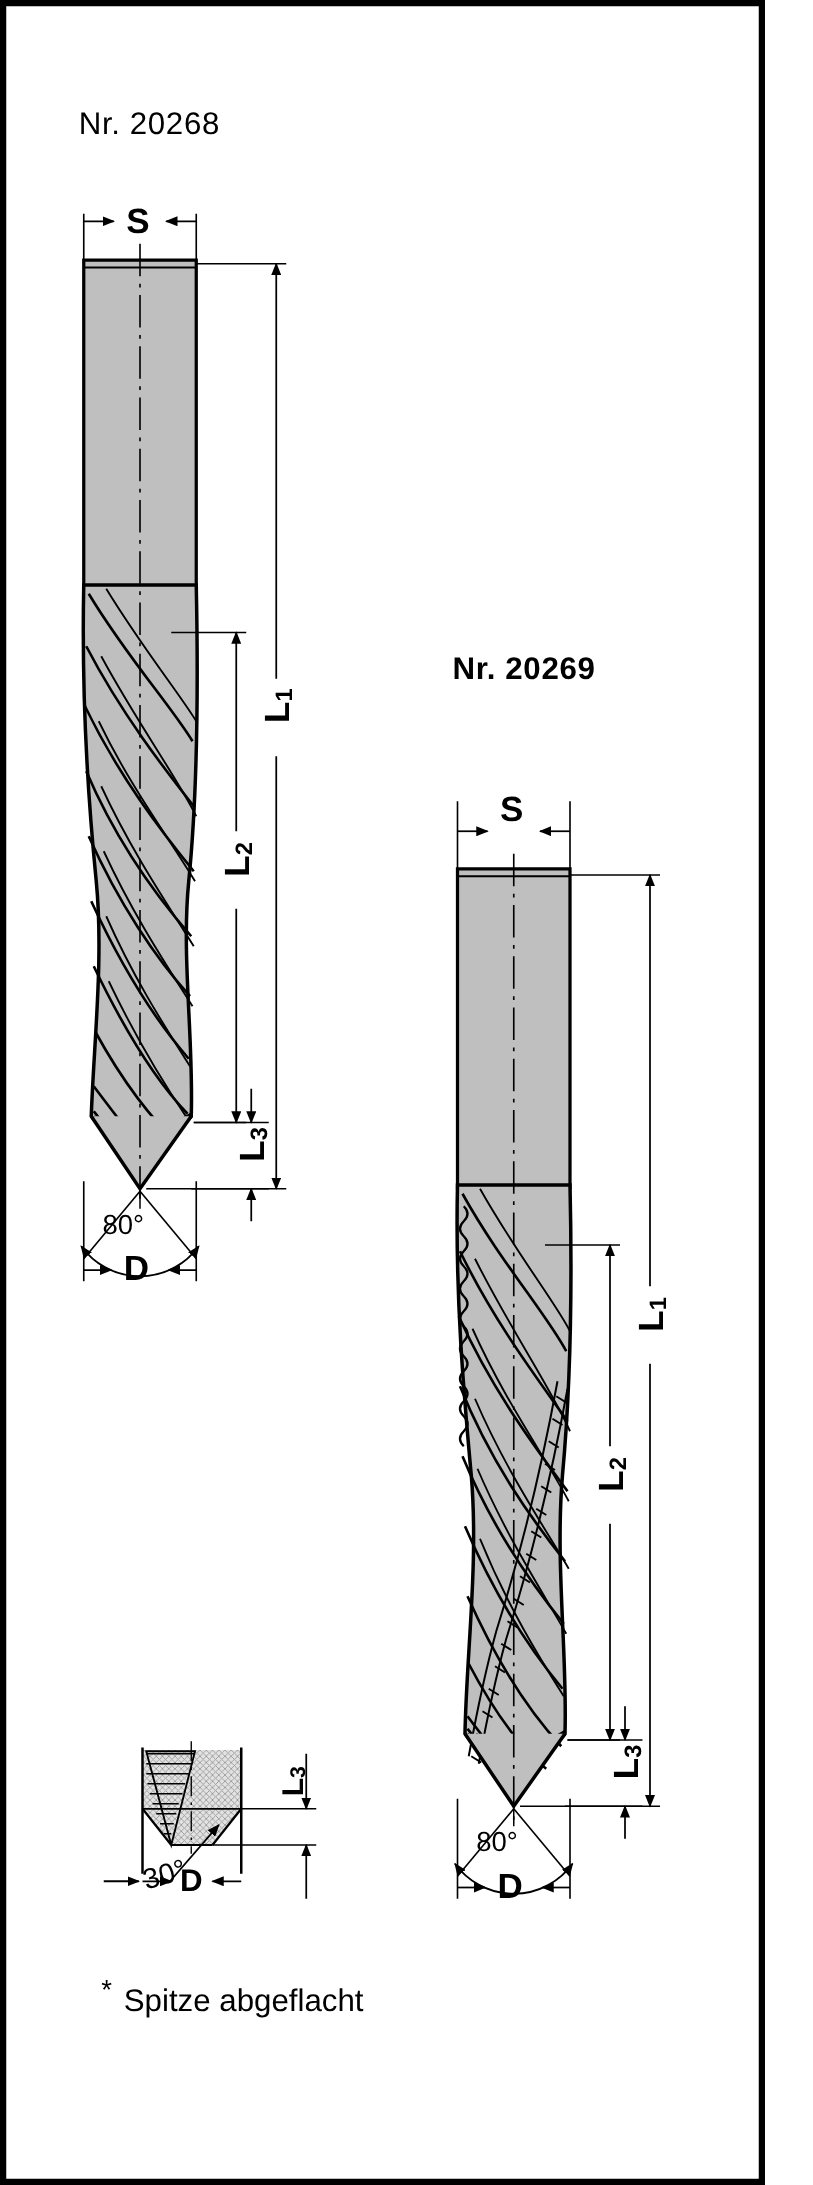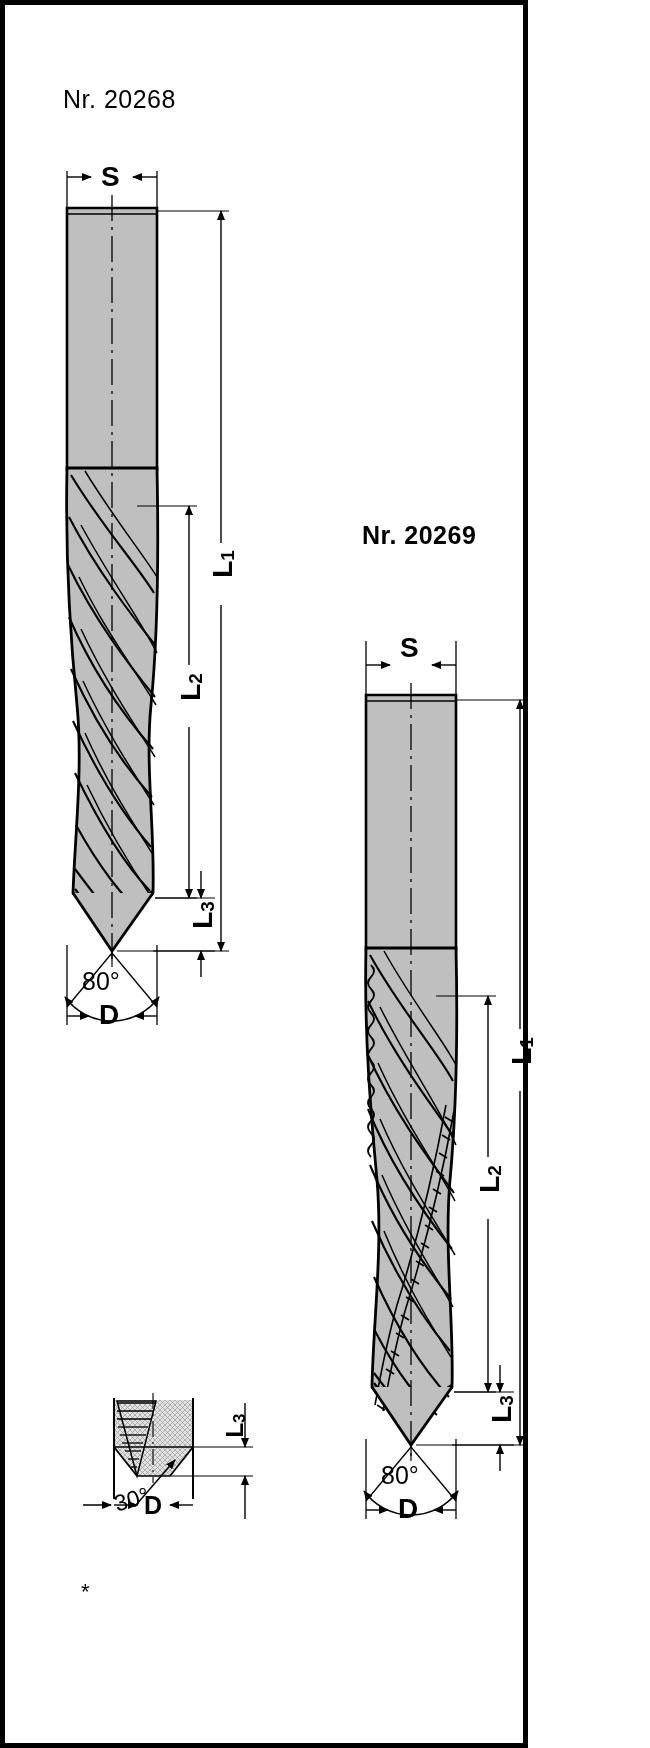--- a/index.html
+++ b/index.html
@@ -8,21 +8,21 @@
     background: #ffffff;
   }
   body {
     width: 650px;
     height: 1748px;
     font-family: "Liberation Sans", sans-serif;
     overflow: hidden;
   }
   #sheet {
     position: relative;
-    width: 528px;
+    width: 612px;
     height: 1748px;
     box-sizing: border-box;
     border: 5px solid #000000;
     background: #ffffff;
   }
   .lbl {
     position: absolute;
     color: #000;
     white-space: nowrap;
     line-height: 1;
@@ -38,21 +38,21 @@
   .dim-sub {
     font-size: 19px;
     font-weight: bold;
     vertical-align: -2px;
   }
   .rot {
     transform-origin: 50% 50%;
     transform: rotate(-90deg);
   }
   .angle-txt {
-    font-size: 25px;
+    font-size: 22px;
   }
   .footnote {
     font-size: 25px;
   }
   .foot-star {
     font-size: 22px;
     position: absolute;
   }
   svg.layer {
     position: absolute;
@@ -368,14 +368,15 @@
 
   <div class="lbl rot" style="left:210px; top:1408px; width:40px; text-align:center;">
     <span class="dim-letter" style="font-size:24px;">L</span><span class="dim-sub" style="font-size:17px;">3</span>
   </div>
 
   <div class="lbl" style="left:110px; top:1488px; font-size:23px; transform:rotate(-16deg); transform-origin:0 50%;">30°</div>
 
   <div class="lbl dim-letter" style="left:139px; top:1488px; font-size:25px;">D</div>
 
   <div class="lbl foot-star" style="left:76px; top:1576px;">*</div>
+  <div class="lbl footnote" style="left:94px; top:1584px;">Spitze abgeflacht</div>
 
 </div>
 
 </body></html>

